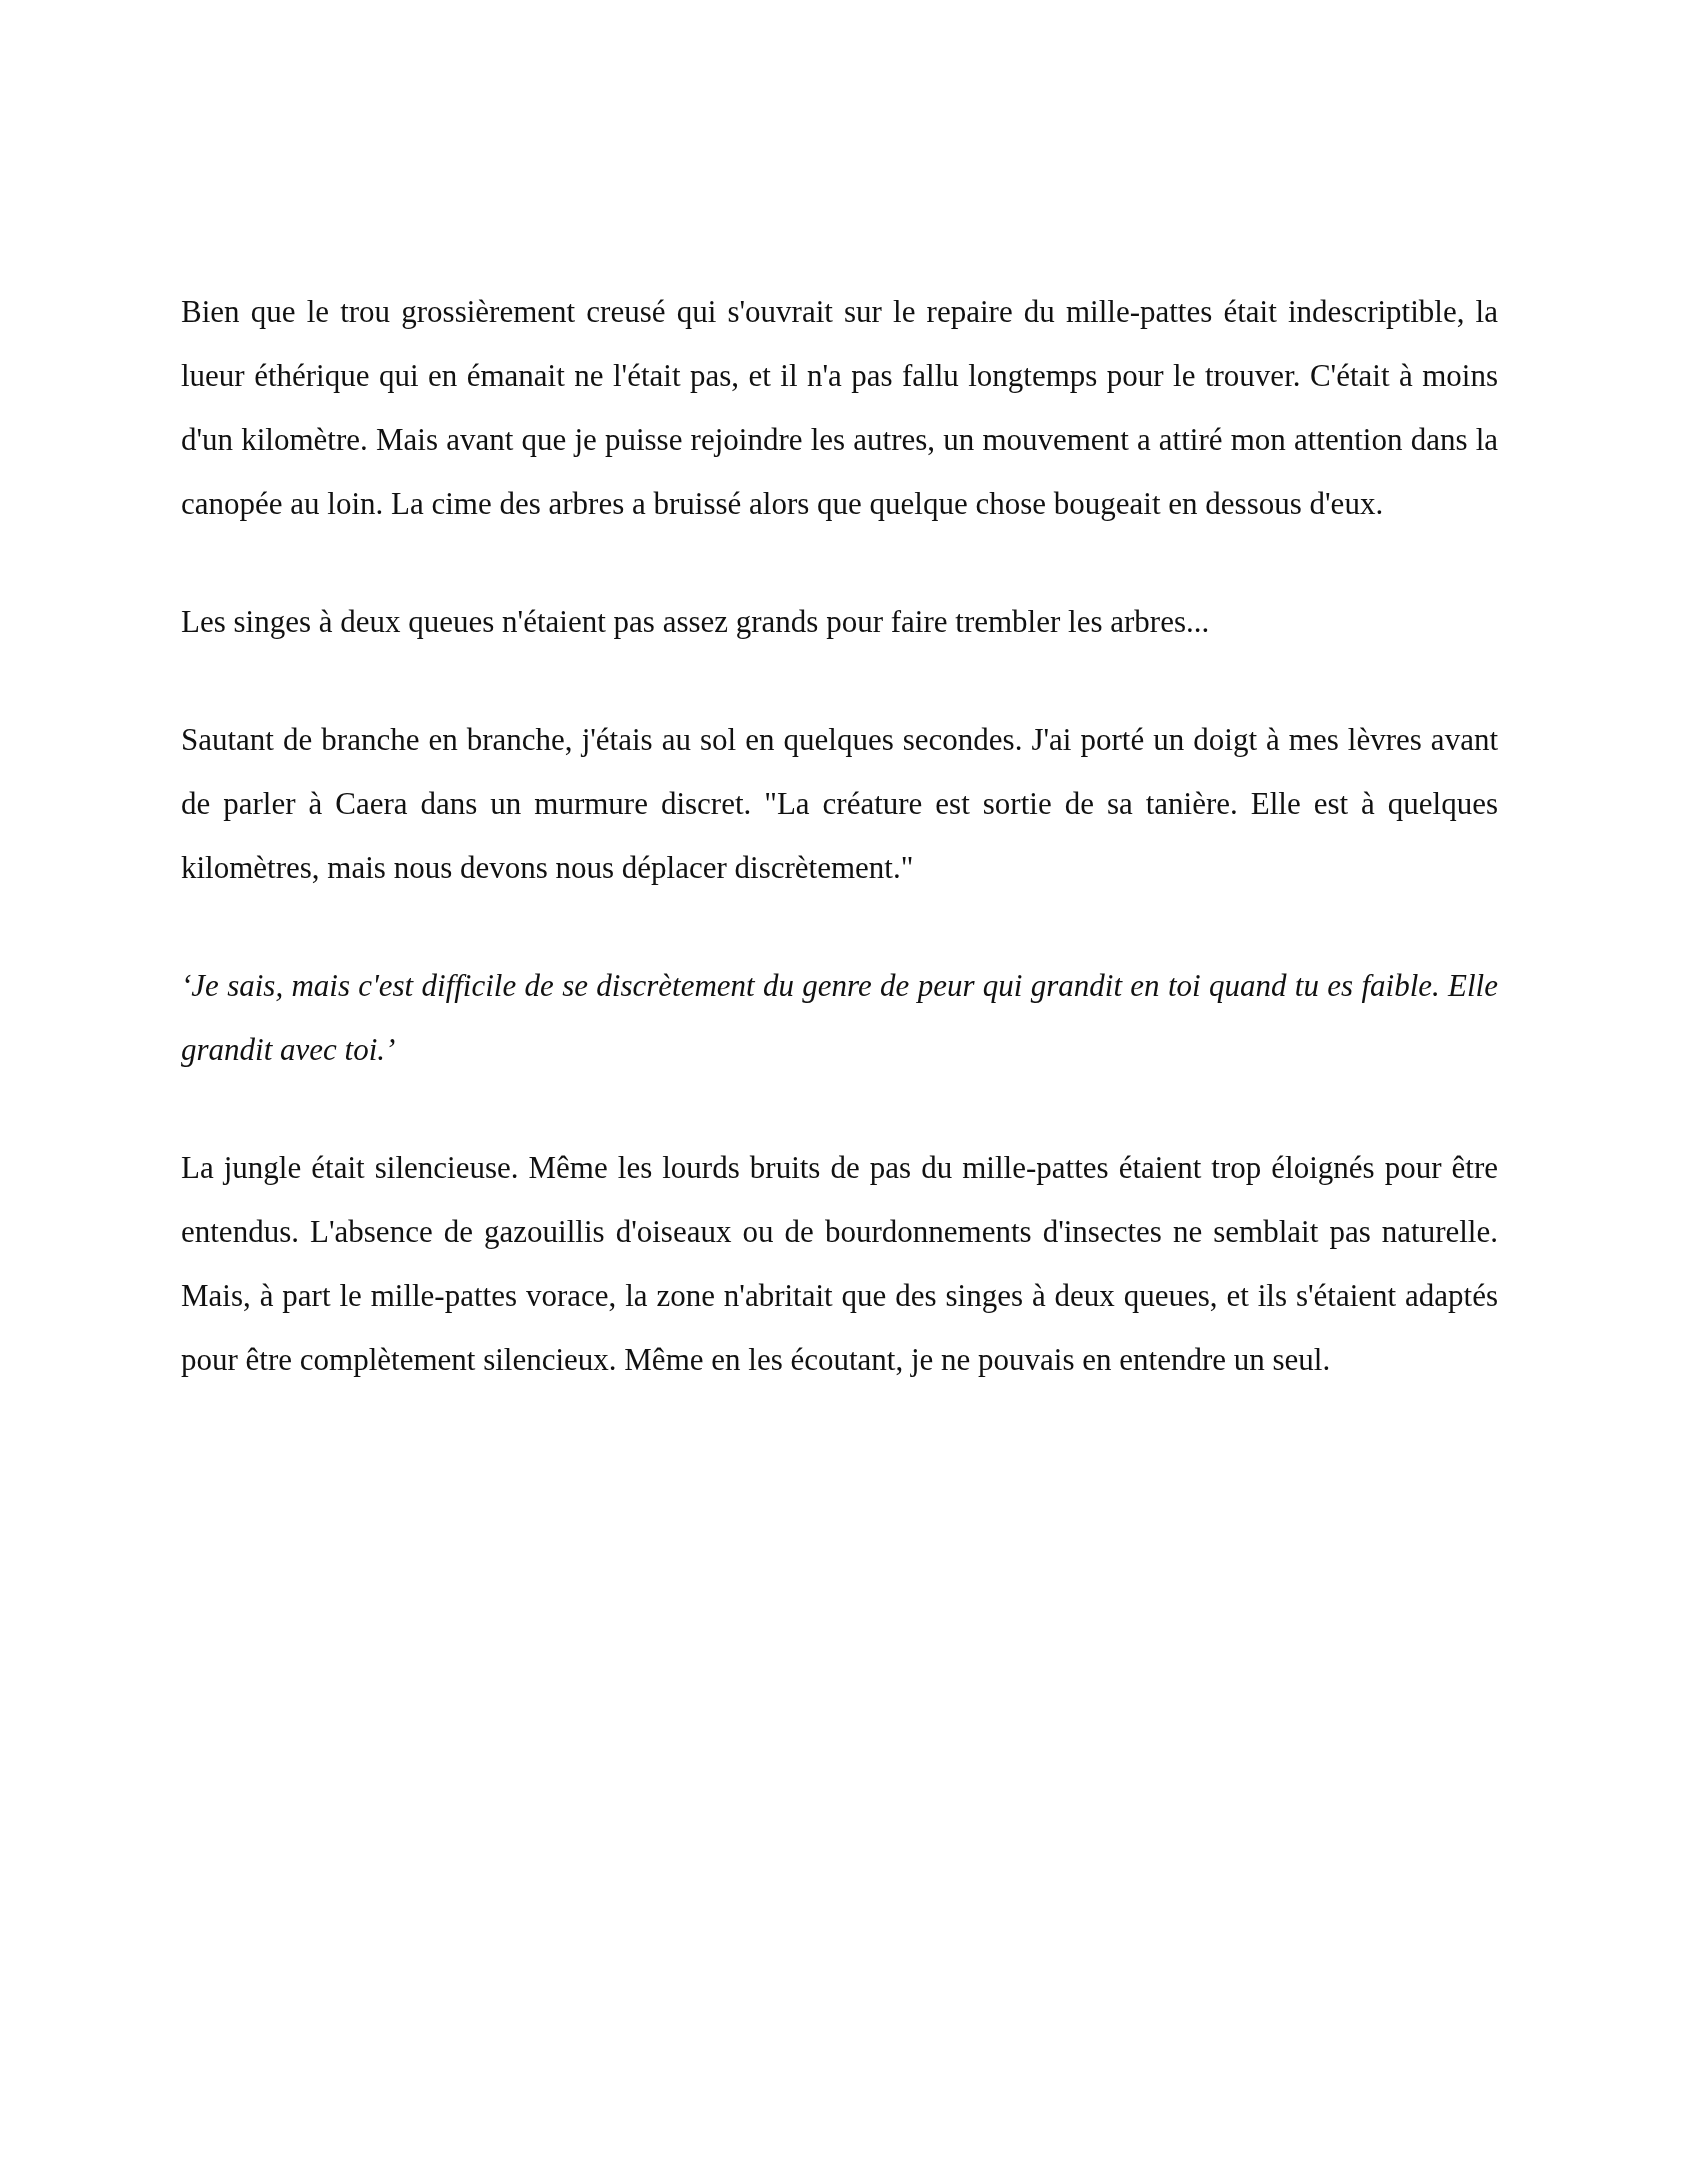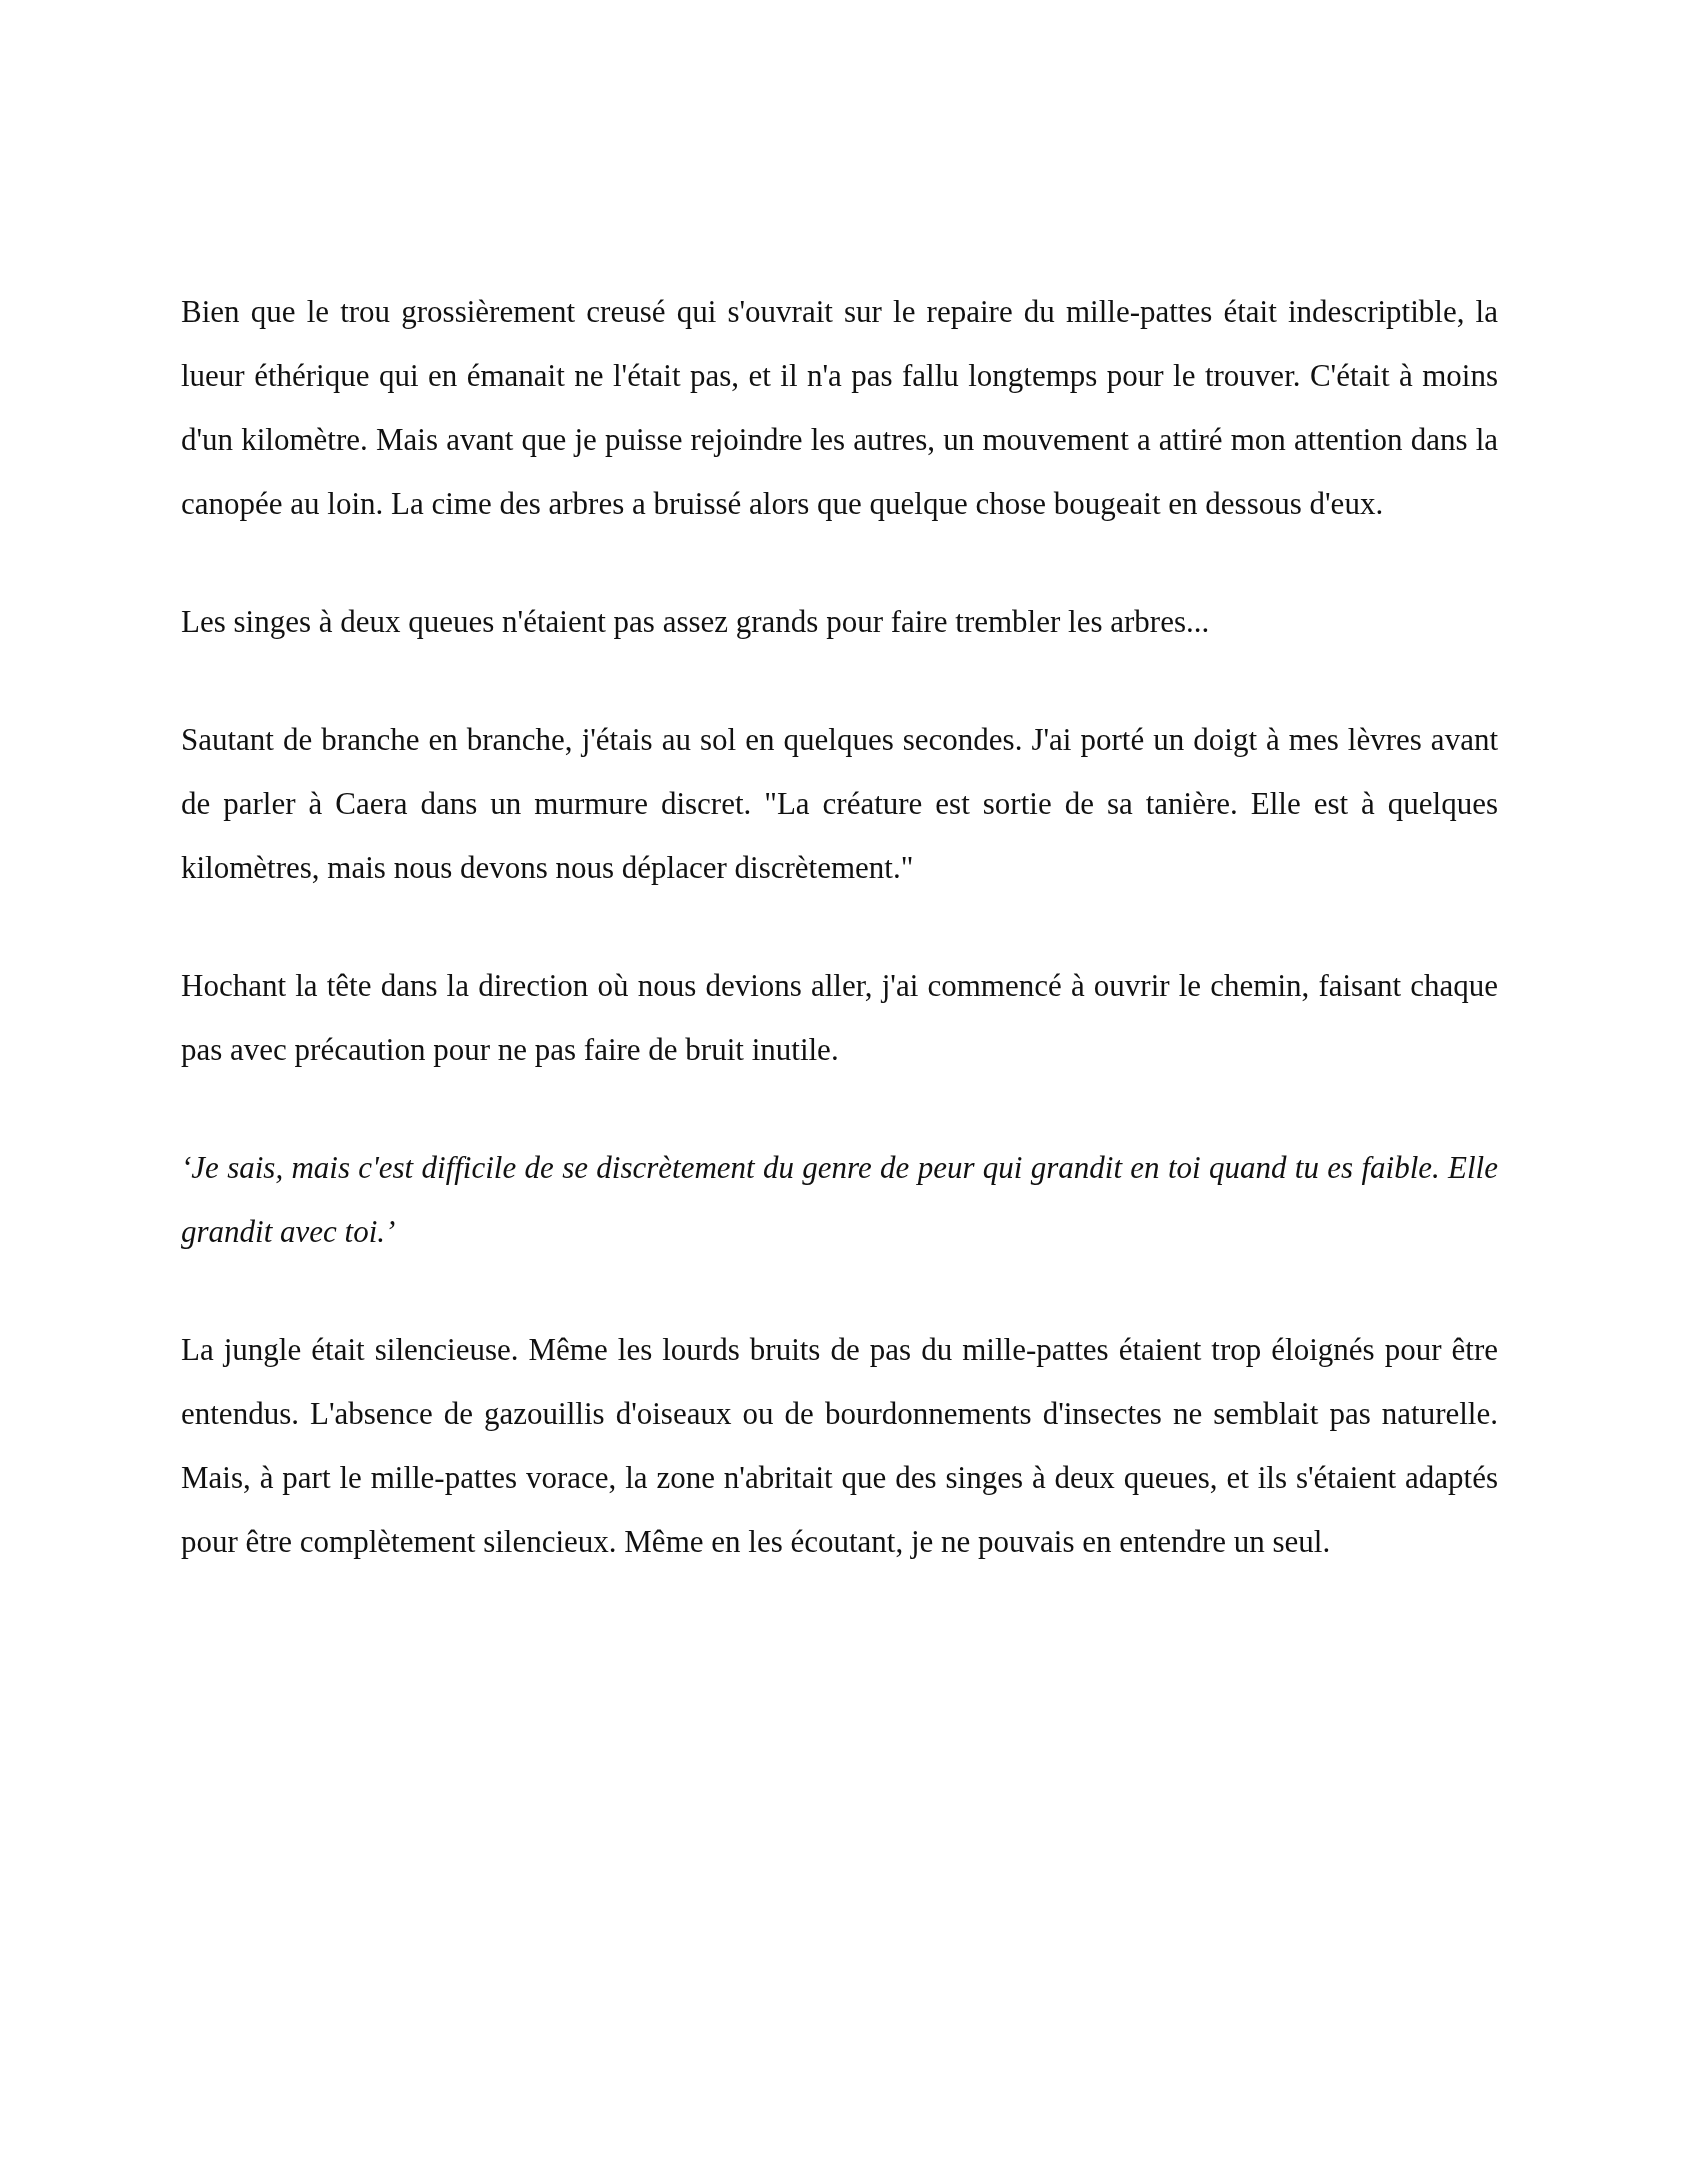--- a/index.html
+++ b/index.html
@@ -38,22 +38,19 @@
   <p class="para">
     <span>Bien que le trou grossièrement creusé qui s'ouvrait sur le repaire du mille-pattes était indescriptible, la lueur éthérique qui en émanait ne l'était pas, et il n'a pas fallu longtemps pour le trouver. C'était à moins d'un kilomètre. Mais avant que je puisse rejoindre les autres, un mouvement a attiré mon attention dans la canopée au loin. La cime des arbres a bruissé alors que quelque chose bougeait en dessous d'eux.</span>
   </p>
   <p class="para">
     <span>Les singes à deux queues n'étaient pas assez grands pour faire trembler les arbres...</span>
   </p>
   <p class="para">
     <span>Sautant de branche en branche, j'étais au sol en quelques secondes. J'ai porté un doigt à mes lèvres avant de parler à Caera dans un murmure discret. "La créature est sortie de sa tanière. Elle est à quelques kilomètres, mais nous devons nous déplacer discrètement."</span>
   </p>
   <p class="para">
-    <span>Hochant la tête dans la direction où nous devions aller, j'ai commencé à ouvrir le chemin, faisant chaque pas avec précaution pour ne pas faire de bruit inutile.</span>
-  </p>
-  <p class="para">
     <span class="it">‘Je sais, mais c'est difficile de se discrètement du genre de peur qui grandit en toi quand tu es faible. Elle grandit avec toi.’</span>
   </p>
   <p class="para">
     <span>La jungle était silencieuse. Même les lourds bruits de pas du mille-pattes étaient trop éloignés pour être entendus. L'absence de gazouillis d'oiseaux ou de bourdonnements d'insectes ne semblait pas naturelle. Mais, à part le mille-pattes vorace, la zone n'abritait que des singes à deux queues, et ils s'étaient adaptés pour être complètement silencieux. Même en les écoutant, je ne pouvais en entendre un seul.</span>
   </p>
 </div>
 
 
 </body></html>

